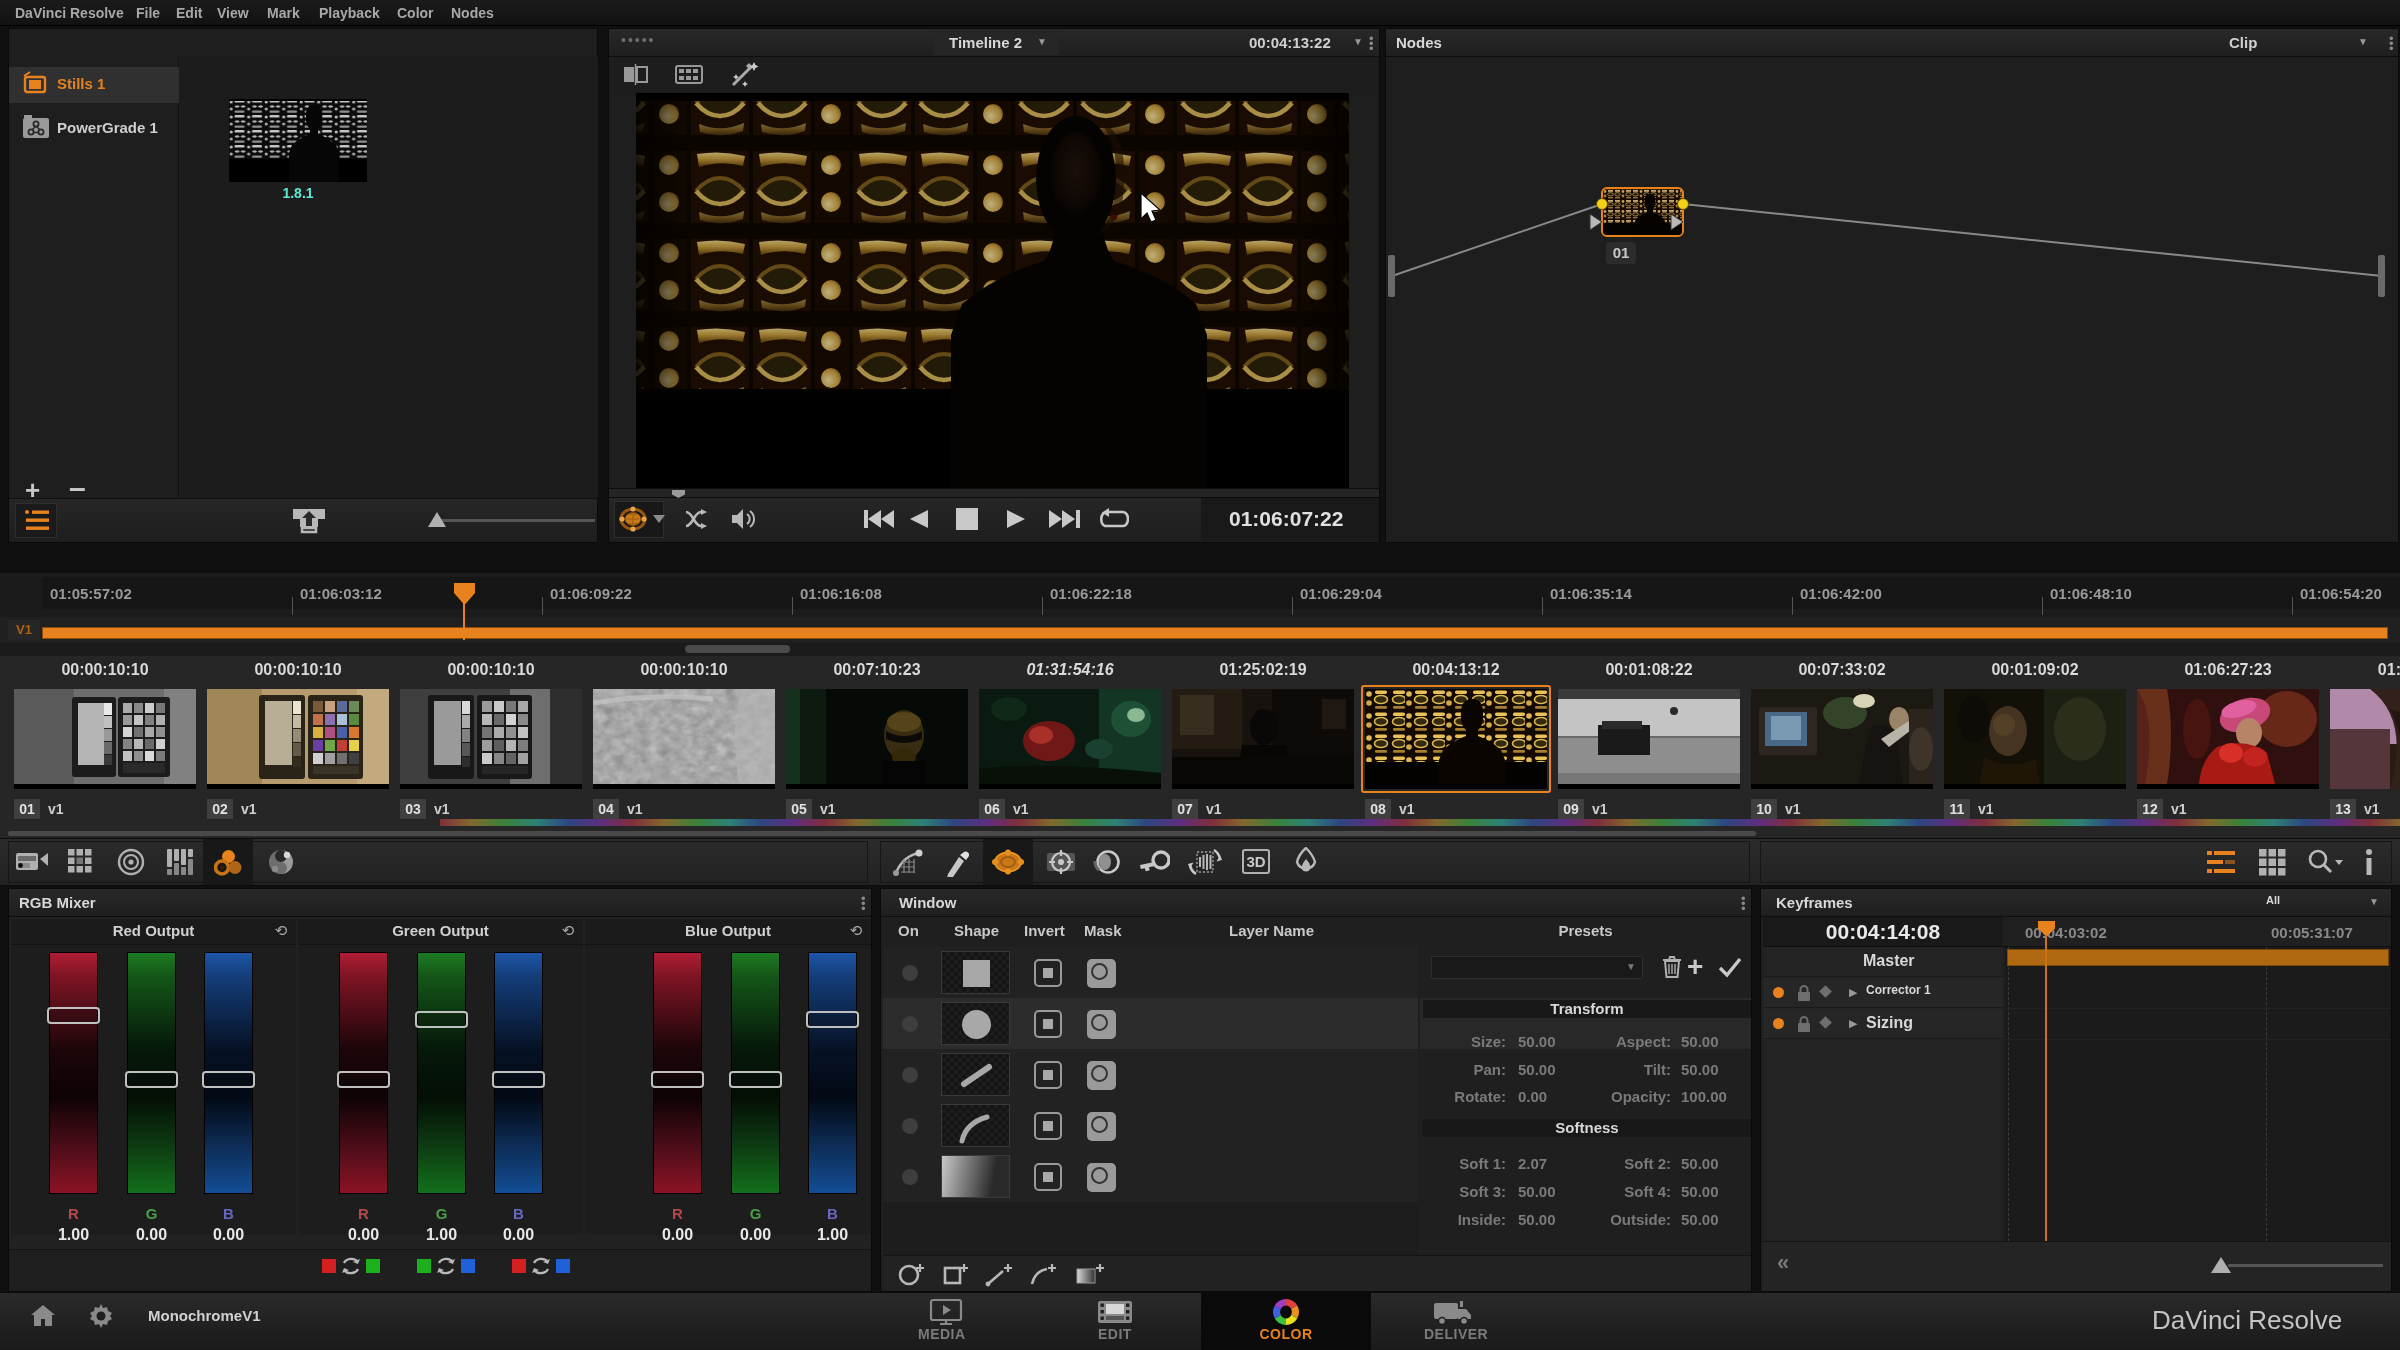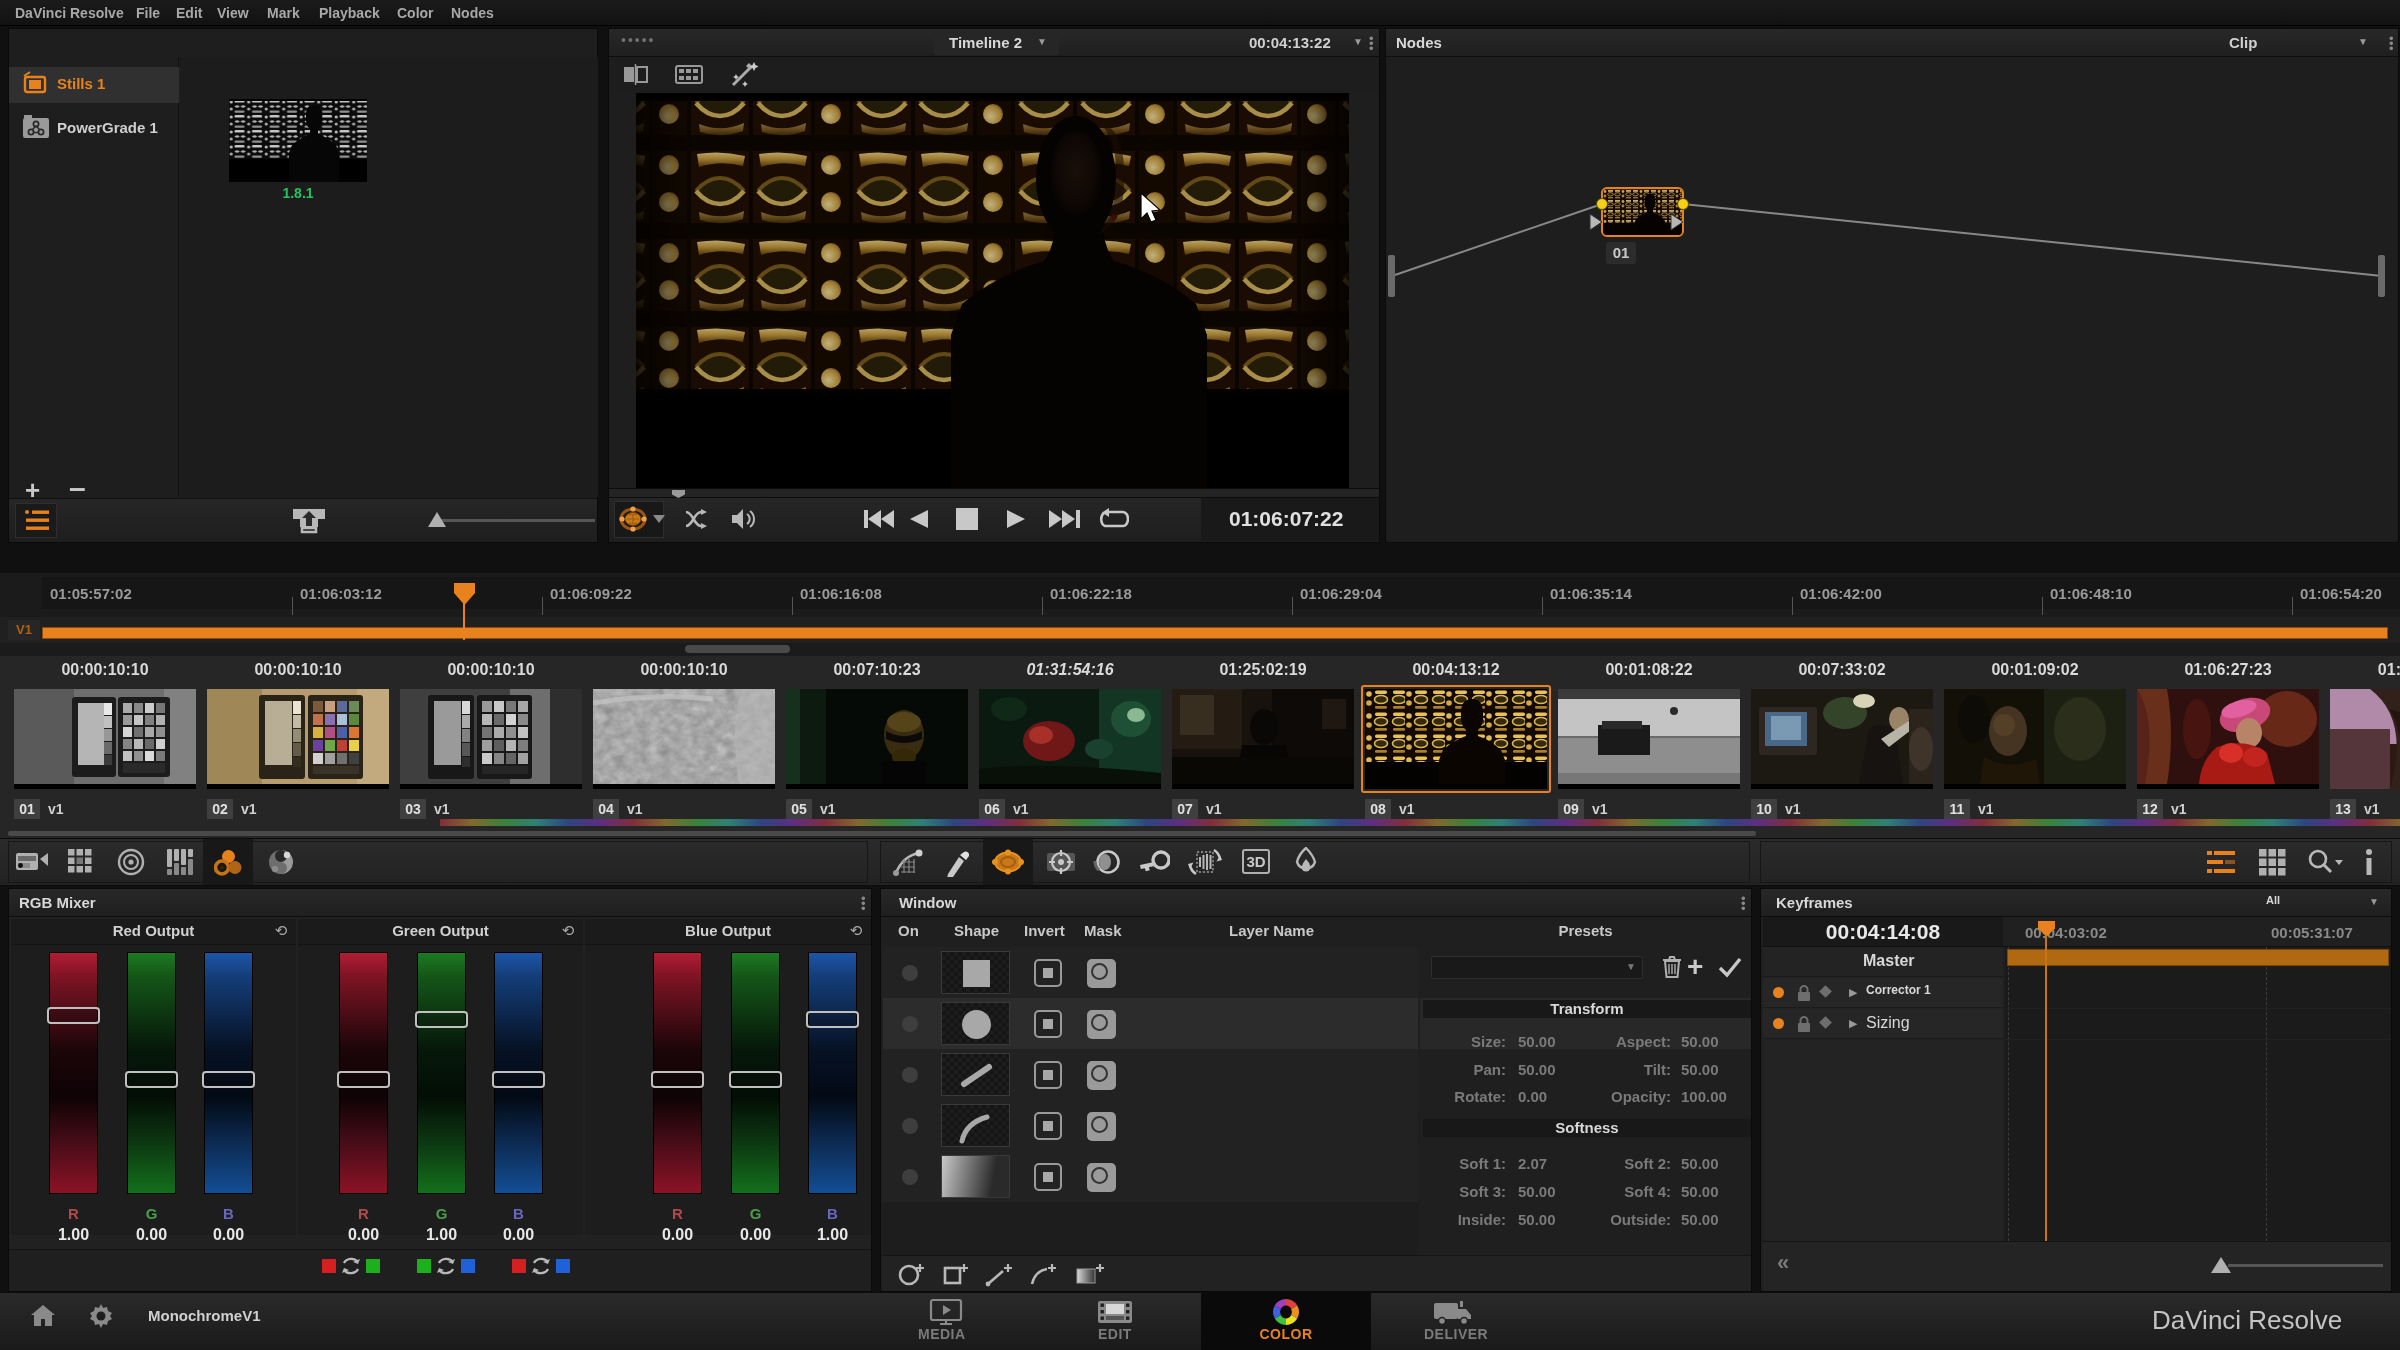--- a/index.html
+++ b/index.html
@@ -65,21 +65,21 @@
               <path d="M5.5 7.5 q2.6 -2.6 5.2 0 q-2.6 2.6 -5.2 0 z" fill="#b0b0b0"></path>
               <path d="M11.5 7.5 q2.6 -2.6 5.2 0 q-2.6 2.6 -5.2 0 z" fill="#b0b0b0"></path>
               <rect x="5.5" y="11.5" width="10" height="2.2" rx="1" fill="#909090"></rect>
             </pattern>
           </defs>
           <rect x="0" y="2" width="138" height="58" fill="url(#gwall)"></rect>
           <ellipse cx="85" cy="18" rx="8" ry="12" fill="#111"></ellipse>
           <path d="M85 6 q9 0 8 13 q0 8 -4 11 l0 5 q9 3 18 11 l3 8 l0 29 l-50 0 l0 -29 l3 -8 q9 -8 18 -11 l0 -5 q-4 -3 -4 -11 q-1 -13 8 -13 z" fill="#060606"></path>
         </svg>
       </div>
-      <span class="abs" style="left:49px;top:128px;width:138px;text-align:center;color:#22c55e;font-size:14px;font-weight:bold;">1.8.1</span>
+      <span class="abs" style="left:49px;top:128px;width:138px;text-align:center;color:#5eead4;font-size:14px;font-weight:bold;">1.8.1</span>
     </div>
 
     <div class="abs" style="left:0;top:469px;width:588px;height:44px;background:linear-gradient(#262626,#1e1e1e);border-top:1px solid #101010;">
       <div class="abs" style="left:6px;top:4px;width:42px;height:35px;background:#1a1a1a;border:1px solid #2e2e2e;"></div>
       <svg class="abs" style="left:15px;top:10px;" width="26" height="24" viewBox="0 0 26 24">
         <circle cx="3" cy="3" r="2" fill="#e8821e"></circle>
         <rect x="8" y="1.5" width="17" height="3.4" fill="#e8821e"></rect>
         <rect x="2" y="9.5" width="23" height="3.4" fill="#e8821e"></rect>
         <rect x="2" y="17.5" width="23" height="3.4" fill="#e8821e"></rect>
       </svg>
@@ -1078,21 +1078,21 @@
       <span class="abs" style="left:103px;top:5px;font-size:12px;font-weight:bold;color:#d8d8d8;">Corrector 1</span>
     </div>
     <div class="abs" style="left:2px;top:120px;width:240px;height:30px;border-bottom:1px solid #1a1a1a;background:#262626;">
       <div class="abs" style="left:10px;top:9px;width:11px;height:11px;border-radius:50%;background:#e8821e;"></div>
       <svg class="abs" style="left:33px;top:6px;" width="16" height="18" viewBox="0 0 16 18">
           <rect x="2" y="8" width="12" height="9" rx="1" fill="#6e6e6e"></rect>
           <path d="M4.5 8 v-2.5 a3.5 3.5 0 0 1 7 0 v2.5" stroke="#6e6e6e" stroke-width="2" fill="none"></path>
         </svg>
       <div class="abs" style="left:58px;top:9px;width:9px;height:9px;background:#6e6e6e;transform:rotate(45deg);"></div>
       <span class="abs" style="left:86px;top:8px;color:#999;font-size:11px;">▶</span>
-      <span class="abs" style="left:103px;top:5px;font-size:16px;font-weight:normal;color:#d8d8d8;">Sizing</span>
+      <span class="abs" style="left:103px;top:5px;font-size:16px;font-weight:bold;color:#d8d8d8;">Sizing</span>
     </div>
     <div class="abs" style="left:244px;top:89px;width:386px;height:31px;border-bottom:1px solid #222;"></div>
     <div class="abs" style="left:244px;top:120px;width:386px;height:31px;border-bottom:1px solid #222;"></div>
 
     <div class="abs" style="left:277px;top:32px;width:17px;height:16px;background:#e8821e;clip-path:polygon(0 0,100% 0,100% 45%,50% 100%,0 45%);"></div>
     <div class="abs" style="left:284px;top:46px;width:2px;height:306px;background:#c87410;"></div>
 
     <div class="abs" style="left:2px;top:352px;width:628px;height:50px;background:#242424;border-top:1px solid #141414;">
       <span class="abs" style="left:14px;top:8px;color:#7a7a7a;font-size:22px;font-weight:bold;">«</span>
       <div class="abs" style="left:465px;top:22px;width:155px;height:3px;background:#555;"></div>

